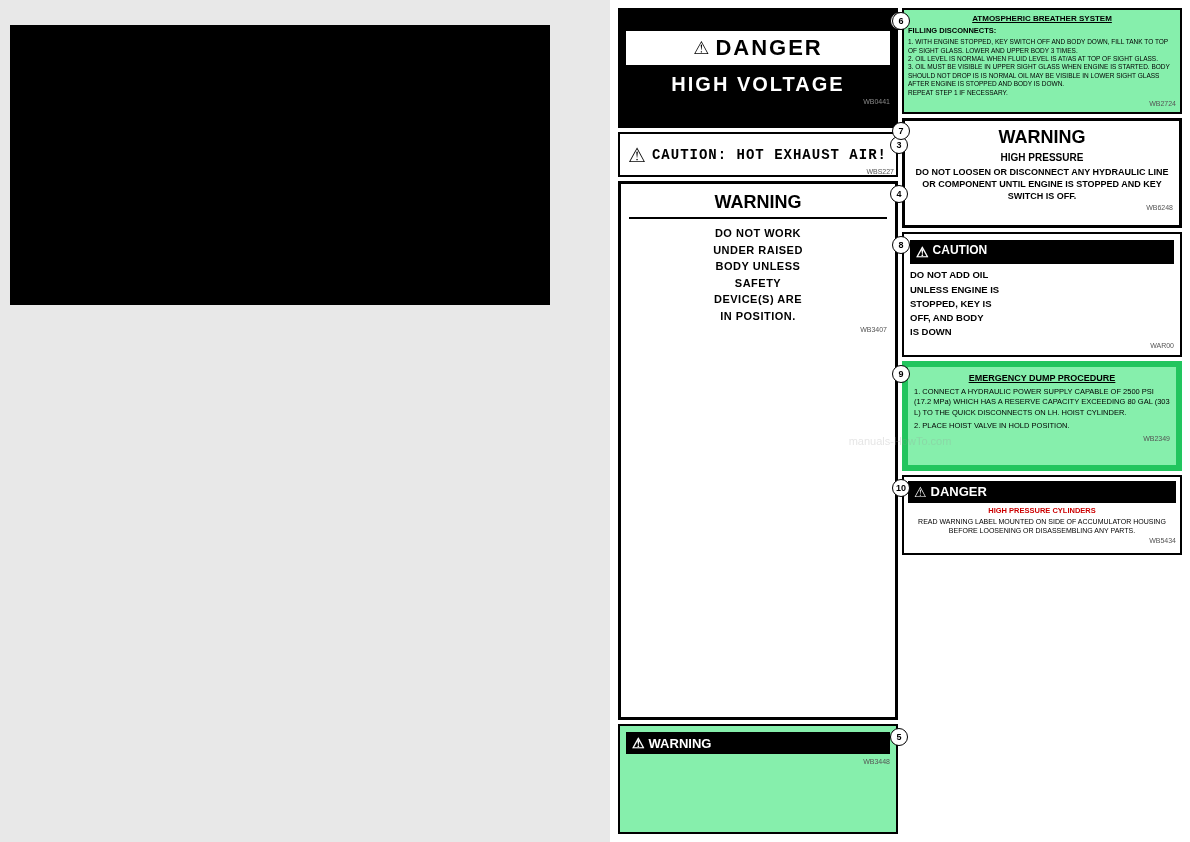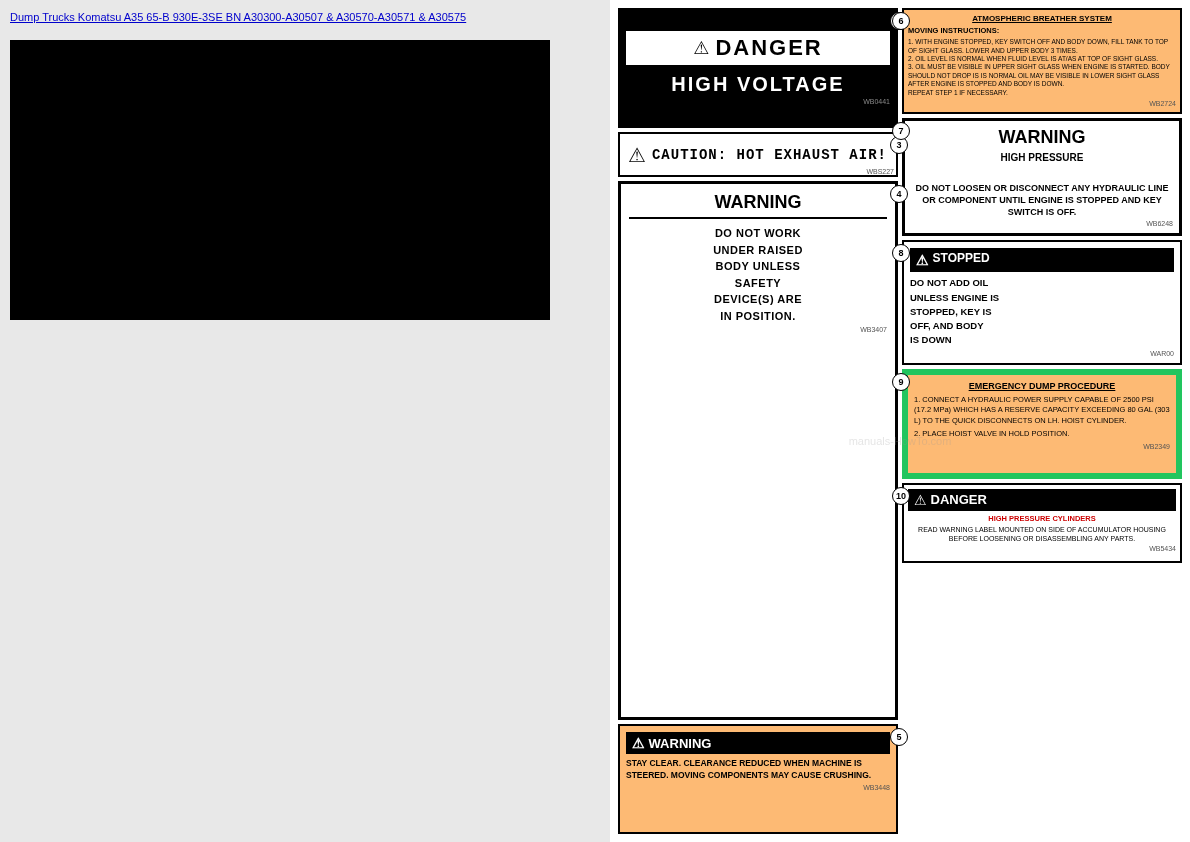--- a/index.html
+++ b/index.html
@@ -62,21 +62,21 @@
 
     .right-col {
       display: flex;
       flex-direction: column;
       gap: 4px;
     }
 
     
     .label-box {
       border: 2px solid #000;
-      background: #fdba74;
+      background: #86efac;
       position: relative;
       padding: 4px;
     }
 
     
     .danger-hv {
       background: #000;
       color: #fff;
       text-align: center;
       padding: 8px 6px;
@@ -344,21 +344,20 @@
       font-size: 7px;
       color: #555;
       text-align: right;
       margin-top: 2px;
     }
   </style>
 </head>
 <body>
 
 <div class="left-panel">
-  <a class="left-link">Dump Trucks Komatsu A35 65-B 930E-3SE BN A30300-A30507 &amp; A30570-A30571 &amp; A30575</a>
   <div class="left-black-box"></div>
 </div>
 
 <div class="right-panel">
   <div style="position:absolute;top:50%;left:50%;transform:translate(-50%,-50%);color:rgba(150,150,150,0.25);font-size:11px;white-space:nowrap;pointer-events:none;z-index:5;margin-top:20px;">manuals-HowTo.com</div>
 
   <div class="labels-grid">
 
     <div class="left-col">
 
@@ -397,58 +396,57 @@
         </div>
         <div style="position:absolute;top:4px;right:-10px;width:18px;height:18px;border-radius:50%;border:1.5px solid #000;background:#fff;display:flex;align-items:center;justify-content:center;font-size:9px;font-weight:bold;z-index:10;">4</div>
       </div>
 
       <div style="position:relative;">
         <div class="warning-sc label-box">
           <div class="warn-header">
             <span class="tri">⚠</span>
             <span>WARNING</span>
           </div>
-          <div class="sc-body">STAY CLEAR. CLEARANCE REDUCED WHEN MACHINE IS STEERED. MOVING COMPONENTS MAY CAUSE CRUSHING.</div>
           <div class="small-label-text">WB3448</div>
         </div>
         <div style="position:absolute;top:4px;right:-10px;width:18px;height:18px;border-radius:50%;border:1.5px solid #000;background:#fff;display:flex;align-items:center;justify-content:center;font-size:9px;font-weight:bold;z-index:10;">5</div>
       </div>
 
     </div>
 
     <div class="right-col">
 
       <div style="position:relative;">
         <div class="label-box atmo">
           <div class="atmo-title">ATMOSPHERIC BREATHER SYSTEM</div>
-          <div style="font-size:7.5px;font-weight:bold;margin-bottom:2px;">MOVING INSTRUCTIONS:</div>
+          <div style="font-size:7.5px;font-weight:bold;margin-bottom:2px;">FILLING DISCONNECTS:</div>
           <div style="font-size:6.5px;line-height:1.3;white-space:pre-line;">1. WITH ENGINE STOPPED, KEY SWITCH OFF AND BODY DOWN, FILL TANK TO TOP OF SIGHT GLASS. LOWER AND UPPER BODY 3 TIMES.
 2. OIL LEVEL IS NORMAL WHEN FLUID LEVEL IS AT/AS AT TOP OF SIGHT GLASS.
 3. OIL MUST BE VISIBLE IN UPPER SIGHT GLASS WHEN ENGINE IS STARTED. BODY SHOULD NOT DROP IS IS NORMAL OIL MAY BE VISIBLE IN LOWER SIGHT GLASS AFTER ENGINE IS STOPPED AND BODY IS DOWN.
 REPEAT STEP 1 IF NECESSARY.</div>
           <div class="small-label-text">WB2724</div>
         </div>
         <div style="position:absolute;top:4px;left:-10px;width:18px;height:18px;border-radius:50%;border:1.5px solid #000;background:#fff;display:flex;align-items:center;justify-content:center;font-size:9px;font-weight:bold;z-index:10;">6</div>
       </div>
 
       <div style="position:relative;">
         <div class="warning-hp">
           <div class="warn-title">WARNING</div>
-          <div style="font-size:10px;font-weight:bold;margin-bottom:20px;">HIGH PRESSURE</div>
+          <div style="font-size:10px;font-weight:bold;margin-bottom:4px;">HIGH PRESSURE</div>
           <div class="hp-sub">DO NOT LOOSEN OR DISCONNECT ANY HYDRAULIC LINE OR COMPONENT UNTIL ENGINE IS STOPPED AND KEY SWITCH IS OFF.</div>
           <div class="small-label-text">WB6248</div>
         </div>
         <div style="position:absolute;top:4px;left:-10px;width:18px;height:18px;border-radius:50%;border:1.5px solid #000;background:#fff;display:flex;align-items:center;justify-content:center;font-size:9px;font-weight:bold;z-index:10;">7</div>
       </div>
 
       <div style="position:relative;">
         <div class="caution-dnao">
           <div class="caut-header">
             <span style="font-size:14px;">⚠</span>
-            <span class="caut-header" style="background:transparent;padding:0;">STOPPED</span>
+            <span class="caut-header" style="background:transparent;padding:0;">CAUTION</span>
           </div>
           <div class="dnao-body" style="white-space:pre-line;">DO NOT ADD OIL
 UNLESS ENGINE IS
 STOPPED, KEY IS
 OFF, AND BODY
 IS DOWN</div>
           <div class="small-label-text">WAR00</div>
         </div>
         <div style="position:absolute;top:4px;left:-10px;width:18px;height:18px;border-radius:50%;border:1.5px solid #000;background:#fff;display:flex;align-items:center;justify-content:center;font-size:9px;font-weight:bold;z-index:10;">8</div>
       </div>

